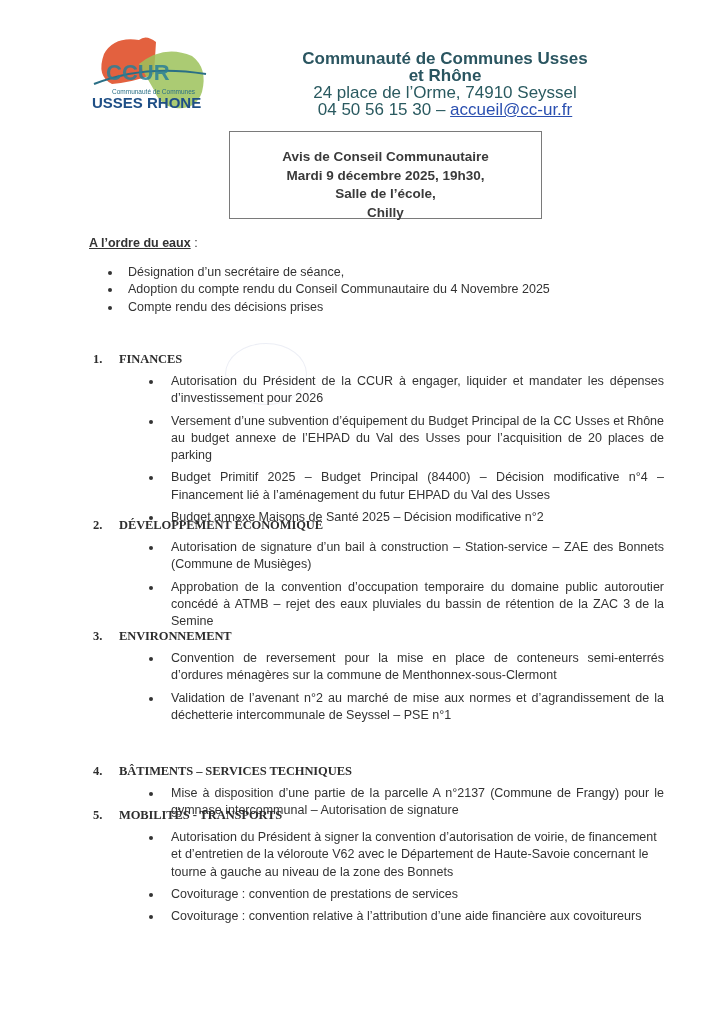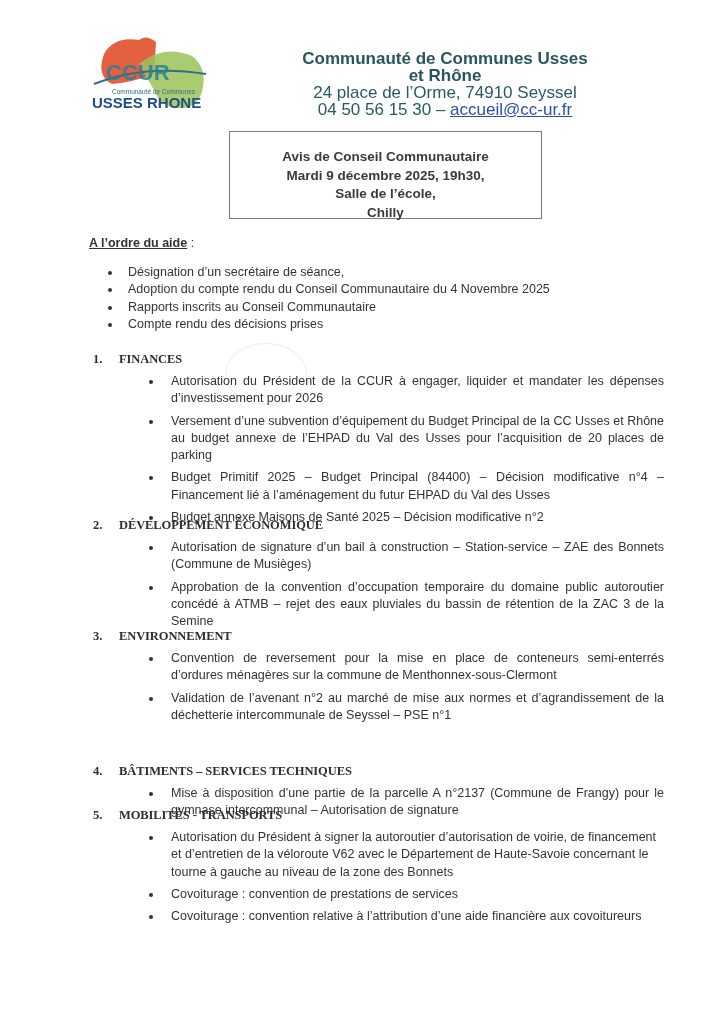--- a/index.html
+++ b/index.html
@@ -95,27 +95,26 @@
   </div>
 
   <div class="title-box">
     <div>Avis de Conseil Communautaire</div>
     <div>Mardi 9 décembre 2025, 19h30,</div>
     <div>Salle de l’école,</div>
     <div>Chilly</div>
   </div>
 
   <div class="agenda-heading">
-    <span class="u">A l’ordre du aide</span><span> :</span>
+    <span class="u">A l’ordre du eaux</span><span> :</span>
   </div>
 
   <ul class="plain-list">
     <li>Désignation d’un secrétaire de séance,</li>
     <li>Adoption du compte rendu du Conseil Communautaire du 4 Novembre 2025</li>
-    <li>Rapports inscrits au Conseil Communautaire</li>
     <li>Compte rendu des décisions prises</li>
   </ul>
 
   <div class="stamp"></div>
 
   <div class="section" style="top:352px;">
     <div class="section-title">
       <span class="num">1.</span><span>FINANCES</span>
     </div>
     <ul class="items">
@@ -153,19 +152,19 @@
     <ul class="items">
       <li>Mise à disposition d’une partie de la parcelle A n°2137 (Commune de Frangy) pour le gymnase intercommunal – Autorisation de signature</li>
     </ul>
   </div>
 
   <div class="section" style="top:808px;">
     <div class="section-title">
       <span class="num">5.</span><span>MOBILITÉS - TRANSPORTS</span>
     </div>
     <ul class="items">
-      <li class="left">Autorisation du Président à signer la autoroutier d’autorisation de voirie, de financement et d’entretien de la véloroute V62 avec le Département de Haute-Savoie concernant le tourne à gauche au niveau de la zone des Bonnets</li>
+      <li class="left">Autorisation du Président à signer la convention d’autorisation de voirie, de financement et d’entretien de la véloroute V62 avec le Département de Haute-Savoie concernant le tourne à gauche au niveau de la zone des Bonnets</li>
       <li class="left">Covoiturage : convention de prestations de services</li>
       <li class="left">Covoiturage : convention relative à l’attribution d’une aide financière aux covoitureurs</li>
     </ul>
   </div>
 
 </div>
 
 </body></html>

